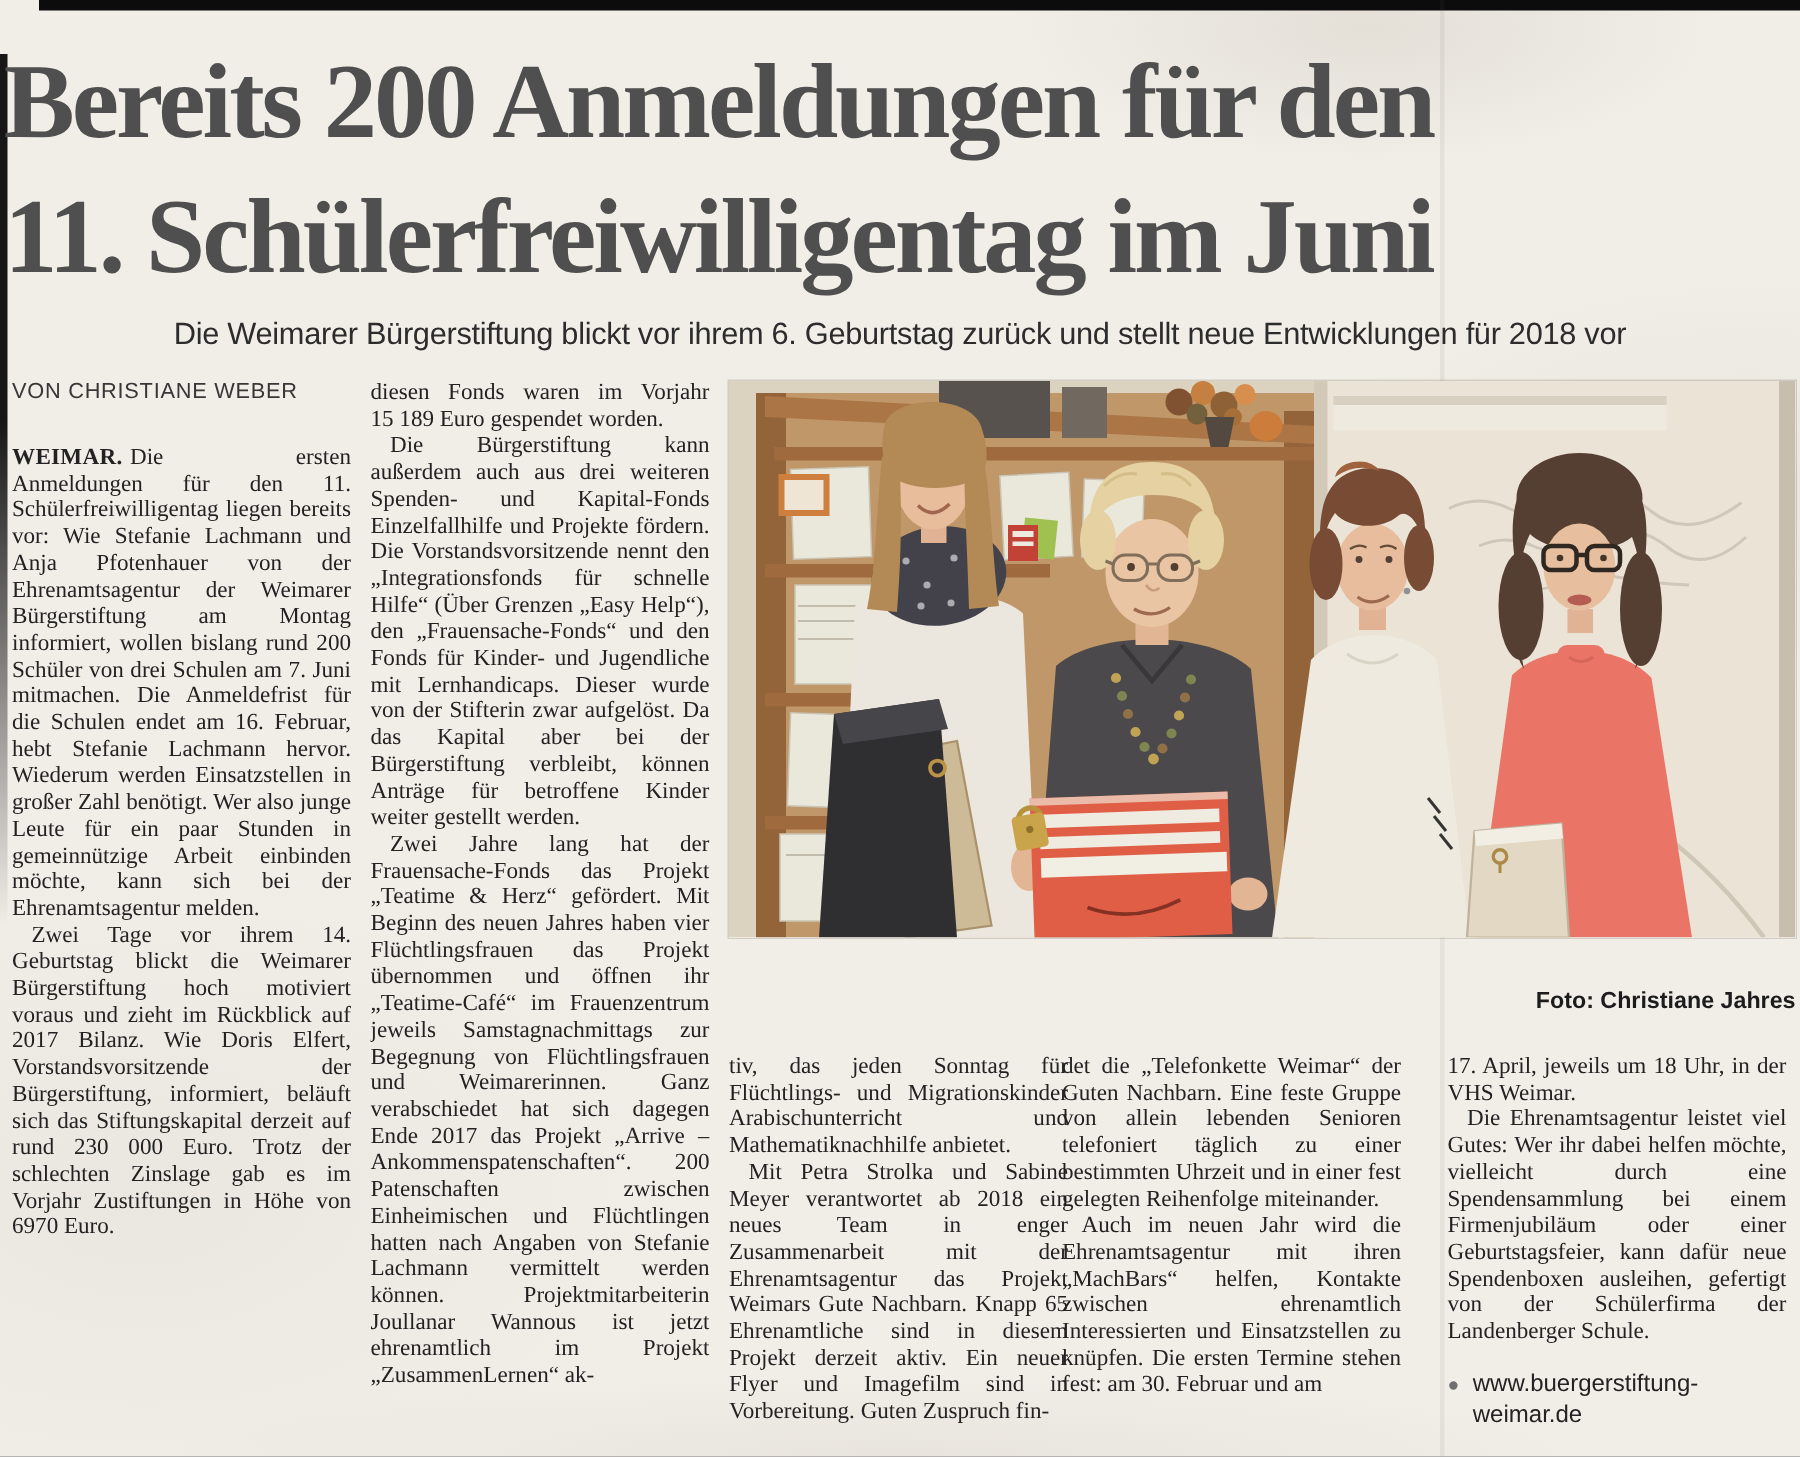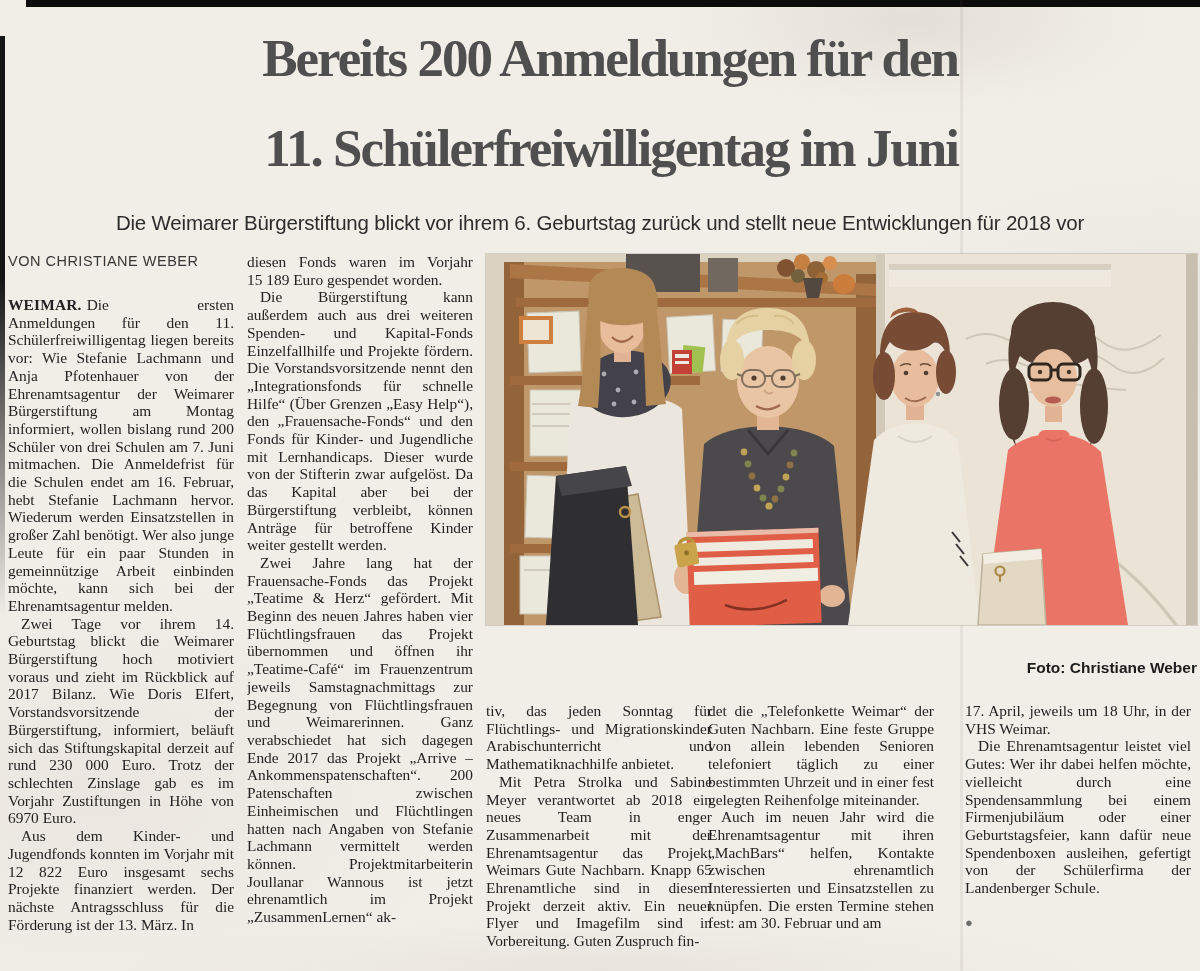--- a/index.html
+++ b/index.html
@@ -14,22 +14,22 @@
       radial-gradient(ellipse 420px 220px at 97% 34%, rgba(158,148,128,.10), transparent 70%),
       radial-gradient(ellipse 520px 320px at 8% 82%, rgba(158,148,128,.08), transparent 70%),
       radial-gradient(ellipse 700px 80px at 50% 100%, rgba(158,148,128,.10), transparent 70%),
       var(--paper);
   }
   .scan-top{position:absolute;left:26px;top:0;width:1174px;height:7px;background:#0c0c0c;}
   .scan-left{position:absolute;left:0;top:36px;width:5px;height:580px;
     background:linear-gradient(#161616 0%,#161616 42%,rgba(22,22,22,0) 100%);}
   .fold-line{position:absolute;left:960px;top:0;width:3px;height:971px;background:rgba(110,100,85,.09);}
 
-  .headline{position:absolute;left:0;width:958px;text-align:right;white-space:nowrap;
-    font-weight:700;color:var(--headline);font-size:53px;letter-spacing:-2px;}
+  .headline{position:absolute;left:0;width:958px;text-align:center;white-space:nowrap;
+    font-weight:700;color:var(--headline);font-size:71px;letter-spacing:-2px;}
   .hl1{top:28px;} .hl2{top:118px;}
   .deck{position:absolute;left:0;top:211px;width:1200px;text-align:center;white-space:nowrap;
     font-family:"Liberation Sans",sans-serif;font-size:20.5px;letter-spacing:-.2px;color:var(--deck);}
   .byline{position:absolute;left:8px;top:253px;font-family:"Liberation Sans",sans-serif;
     font-size:14.5px;letter-spacing:.5px;color:#373737;}
 
   .bodycol{position:absolute;width:226px;font-size:15.4px;line-height:17.7px;
     text-align:justify;overflow:hidden;hyphens:auto;-webkit-hyphens:auto;color:#222;}
   #col1{left:8px;top:296px;height:658px;}
   #col2{left:247px;top:253px;height:701px;}
@@ -63,21 +63,20 @@
   <div class="fold-line"></div>
 
   <div class="headline hl1">Bereits 200 Anmeldungen für den</div>
   <div class="headline hl2">11. Schülerfreiwilligentag im Juni</div>
   <div class="deck">Die Weimarer Bürgerstiftung blickt vor ihrem 6. Geburtstag zurück und stellt neue Entwicklungen für 2018 vor</div>
   <div class="byline">VON CHRISTIANE WEBER</div>
 
   <div class="bodycol" id="col1">
     <p class="para"><span class="lead-prefix">WEIMAR.</span><span>Die ersten Anmeldungen für den 11. Schülerfreiwilligentag liegen bereits vor: Wie Stefanie Lachmann und Anja Pfotenhauer von der Ehrenamtsagentur der Weimarer Bürgerstiftung am Montag informiert, wollen bislang rund 200 Schüler von drei Schulen am 7. Juni mitmachen. Die Anmeldefrist für die Schulen endet am 16. Februar, hebt Stefanie Lachmann hervor. Wiederum werden Einsatzstellen in großer Zahl benötigt. Wer also junge Leute für ein paar Stunden in gemeinnützige Arbeit einbinden möchte, kann sich bei der Ehrenamtsagentur melden.</span></p>
     <p class="para indent">Zwei Tage vor ihrem 14. Geburtstag blickt die Weimarer Bürgerstiftung hoch motiviert voraus und zieht im Rückblick auf 2017 Bilanz. Wie Doris Elfert, Vorstandsvorsitzende der Bürgerstiftung, informiert, beläuft sich das Stiftungskapital derzeit auf rund 230&nbsp;000 Euro. Trotz der schlechten Zinslage gab es im Vorjahr Zustiftungen in Höhe von 6970 Euro.</p>
-    <p class="para indent">Aus dem Kinder- und Jugendfonds konnten im Vorjahr mit 12&nbsp;822 Euro insgesamt sechs Projekte finanziert werden. Der nächste Antragsschluss für die Förderung ist der 13. März. In</p>
   </div>
 
   <div class="bodycol" id="col2">
     <p class="para">diesen Fonds waren im Vorjahr 15&nbsp;189 Euro gespendet worden.</p>
     <p class="para indent">Die Bürgerstiftung kann außerdem auch aus drei weiteren Spenden- und Kapital-Fonds Einzelfallhilfe und Projekte fördern. Die Vorstandsvorsitzende nennt den „Integrationsfonds für schnelle Hilfe“ (Über Grenzen „Easy Help“), den „Frauensache-Fonds“ und den Fonds für Kinder- und Jugendliche mit Lernhandicaps. Dieser wurde von der Stifterin zwar aufgelöst. Da das Kapital aber bei der Bürgerstiftung verbleibt, können Anträge für betroffene Kinder weiter gestellt werden.</p>
     <p class="para indent">Zwei Jahre lang hat der Frauensache-Fonds das Projekt „Teatime &amp; Herz“ gefördert. Mit Beginn des neuen Jahres haben vier Flüchtlingsfrauen das Projekt übernommen und öffnen ihr „Teatime-Café“ im Frauenzentrum jeweils Samstagnachmittags zur Begegnung von Flüchtlingsfrauen und Weimarerinnen. Ganz verabschiedet hat sich dagegen Ende 2017 das Projekt „Arrive – Ankommenspatenschaften“. 200 Patenschaften zwischen Einheimischen und Flüchtlingen hatten nach Angaben von Stefanie Lachmann vermittelt werden können. Projektmitarbeiterin Joullanar Wannous ist jetzt ehrenamtlich im Projekt „ZusammenLernen“ ak-</p>
   </div>
 
   <div class="photo">
     <svg width="711" height="371" viewBox="0 0 711 371" xmlns="http://www.w3.org/2000/svg">
@@ -269,34 +268,35 @@
         <polygon points="497,300 555,295 556,305 498,310" fill="#f6f2e8"></polygon>
         <circle cx="514" cy="317" r="4.5" fill="none" stroke="#a8853f" stroke-width="2.2"></circle>
         <line x1="514" y1="321" x2="514" y2="328" stroke="#a8853f" stroke-width="2"></line>
       </g>
 
       <rect x="0" y="0" width="711" height="371" fill="#d8c9ae" opacity=".07"></rect>
     </svg>
   </div>
 
   <div class="caption">
-    <span class="credit">Foto: Christiane Weber</span>
+    <span class="credit">Foto: Christiane Jahres</span>
   </div>
 
   <div class="bodycol" id="col3">
     <p class="para">tiv, das jeden Sonntag für Flüchtlings- und Migrationskinder Arabischunterricht und Mathematiknachhilfe anbietet.</p>
     <p class="para indent">Mit Petra Strolka und Sabine Meyer verantwortet ab 2018 ein neues Team in enger Zusammenarbeit mit der Ehrenamtsagentur das Projekt Weimars Gute Nachbarn. Knapp 65 Ehrenamtliche sind in diesem Projekt derzeit aktiv. Ein neuer Flyer und Imagefilm sind in Vorbereitung. Guten Zuspruch fin-</p>
   </div>
 
   <div class="bodycol" id="col4">
     <p class="para">det die „Telefonkette Weimar“ der Guten Nachbarn. Eine feste Gruppe von allein lebenden Senioren telefoniert täglich zu einer bestimmten Uhrzeit und in einer fest gelegten Reihenfolge miteinander.</p>
     <p class="para indent">Auch im neuen Jahr wird die Ehrenamtsagentur mit ihren „MachBars“ helfen, Kontakte zwischen ehrenamtlich Interessierten und Einsatzstellen zu knüpfen. Die ersten Termine stehen fest: am 30. Februar und am</p>
   </div>
 
   <div class="bodycol" id="col5">
     <p class="para">17. April, jeweils um 18 Uhr, in der VHS Weimar.</p>
     <p class="para indent">Die Ehrenamtsagentur leistet viel Gutes: Wer ihr dabei helfen möchte, vielleicht durch eine Spendensammlung bei einem Firmenjubiläum oder einer Geburtstagsfeier, kann dafür neue Spendenboxen ausleihen, gefertigt von der Schülerfirma der Landenberger Schule.</p>
     <div class="weblink">
       <span class="bullet">●</span>
+      <span class="url">www.buergerstiftung-weimar.de</span>
     </div>
   </div>
 
 </div>
 
 </body></html>

